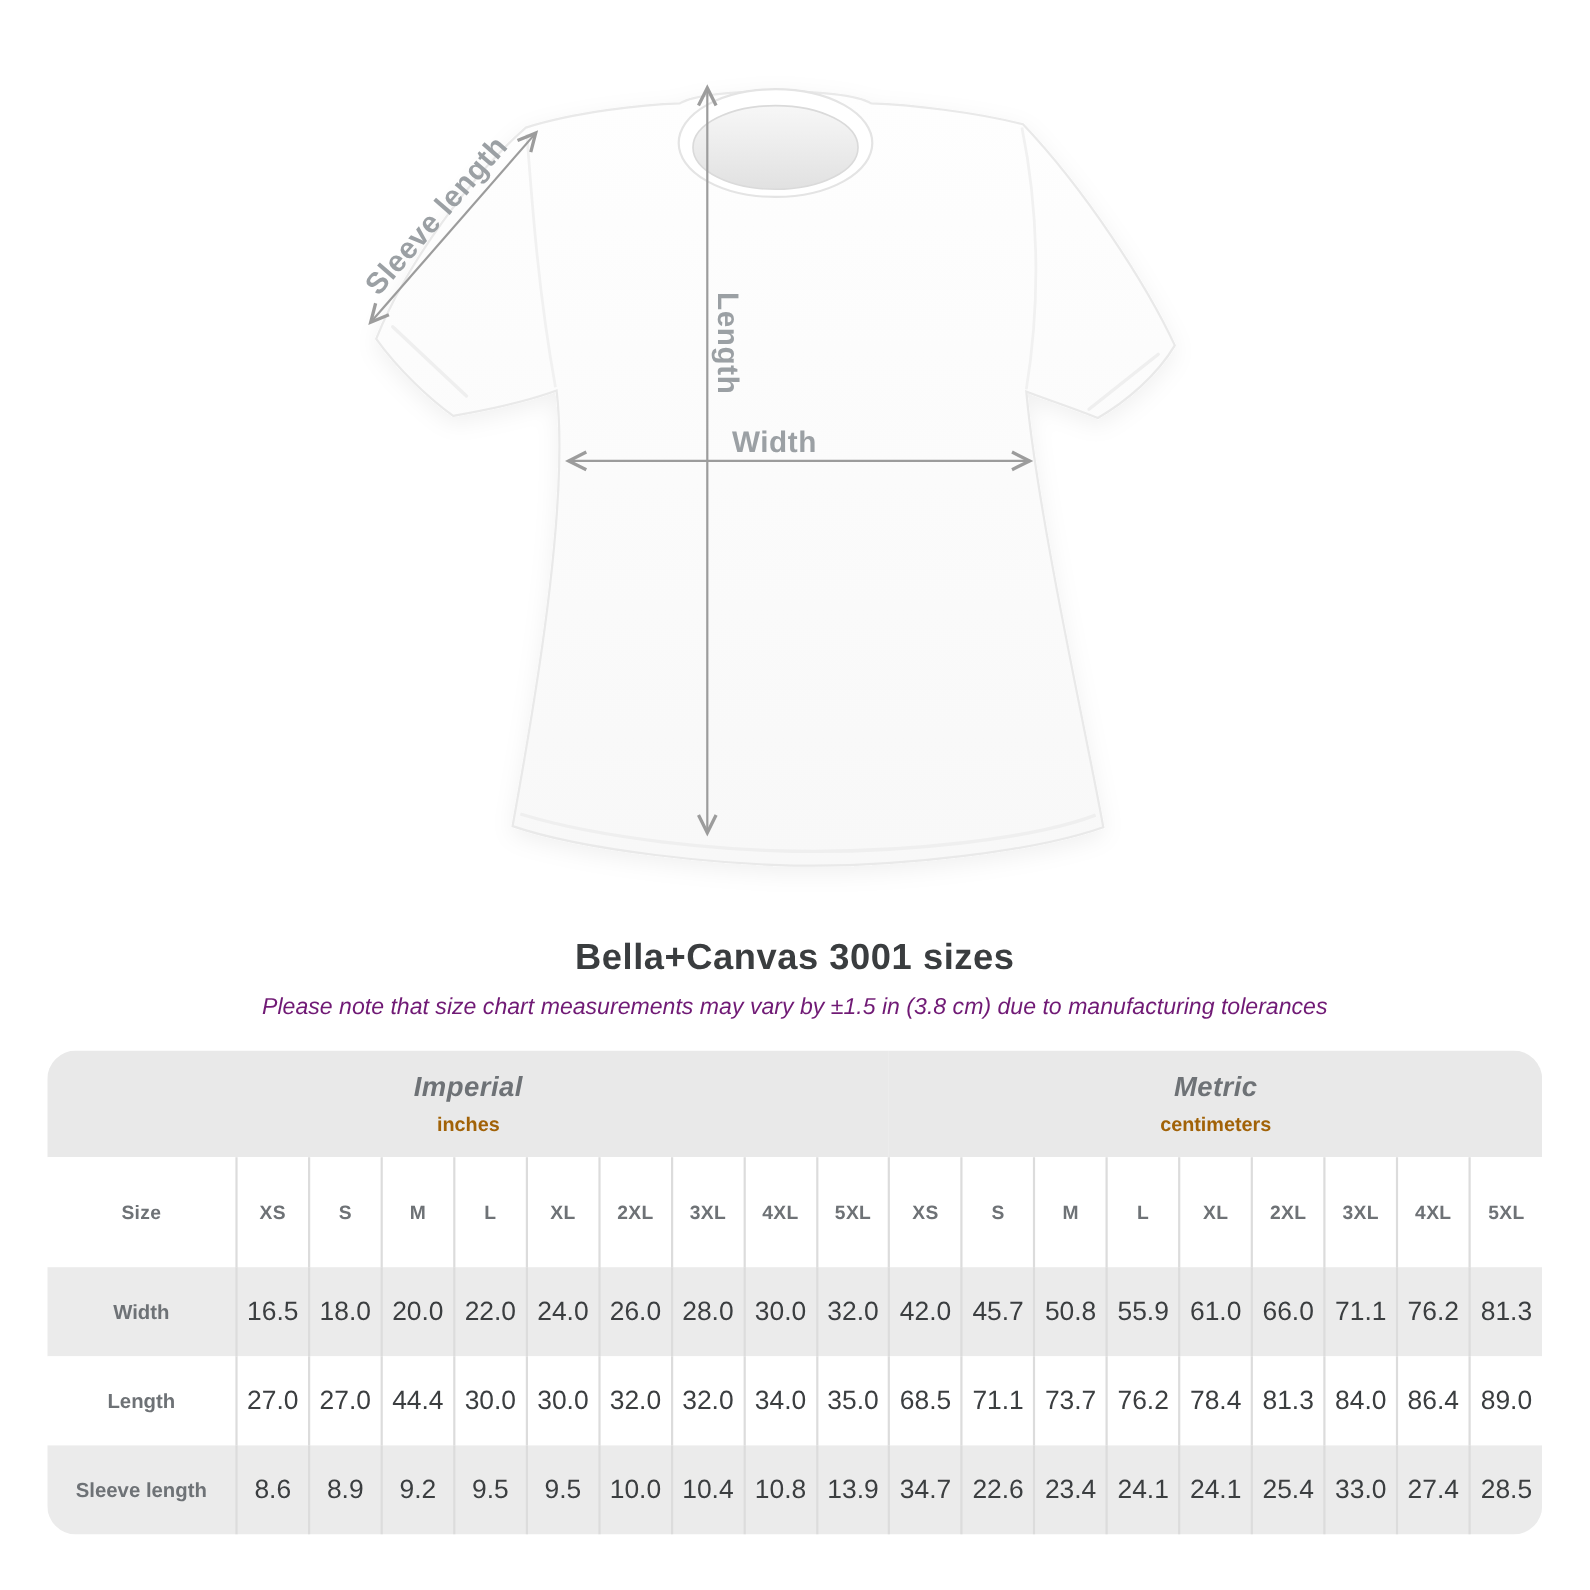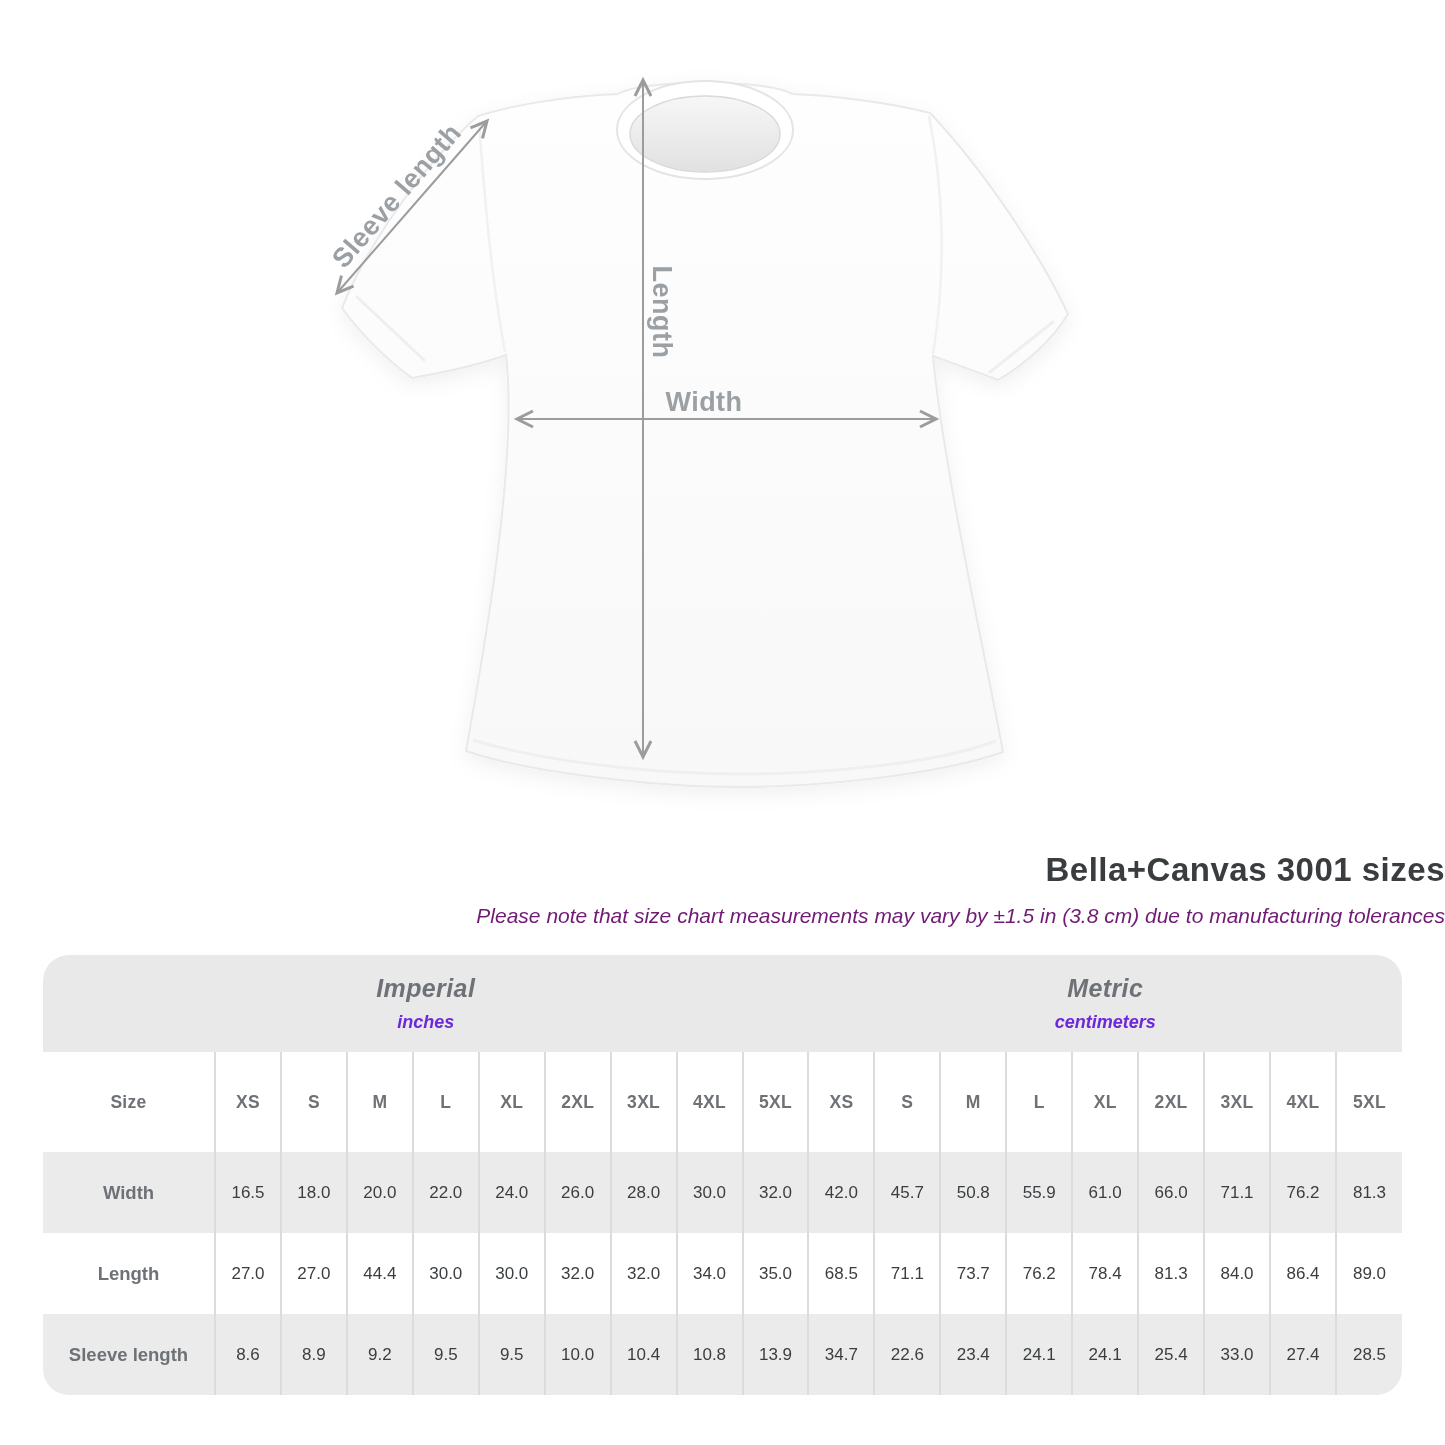--- a/index.html
+++ b/index.html
@@ -12,43 +12,43 @@
   .shirt-section{position:relative;width:1445px;height:822px;}
   .shirt-section svg{position:absolute;left:0;top:0;}
   .annot{
     position:absolute;font-weight:bold;font-size:27px;letter-spacing:.5px;
     color:#9ba0a4;white-space:nowrap;transform:translate(-50%,-50%);
   }
   .annot.sleeve{left:397px;top:196px;transform:translate(-50%,-50%) rotate(-49deg);}
   .annot.length{left:661px;top:312px;transform:translate(-50%,-50%) rotate(90deg);}
   .annot.width{left:704px;top:402px;}
   
-  .caption{text-align:right;}
+  .caption{text-align:center;}
   .caption h1{
     margin:30px 0 0 0;font-size:33px;line-height:1.1;font-weight:bold;
     color:#3a3d3f;letter-spacing:.5px;
   }
   .caption .note{
     margin-top:16px;font-size:21px;font-style:italic;color:#701a75;
   }
   
   .table-card{
     width:1359px;margin:27px auto 0 auto;border-radius:26px;overflow:hidden;
     background:#ffffff;
   }
   table{width:100%;border-collapse:collapse;table-layout:fixed;}
   col.c-label{width:172px;}
   th,td{text-align:center;vertical-align:middle;padding:0;}
   .row-band th{background:#e9e9e9;height:97px;border:none;}
   .g-title{font-size:25px;font-weight:bold;font-style:italic;color:#6e7276;letter-spacing:.4px;}
-  .g-unit{margin-top:9px;font-size:18px;font-style:italic;color:#6d28d9;}
+  .g-unit{margin-top:9px;font-size:18px;color:#a16207;}
   .row-size th{height:100px;background:#ffffff;font-size:17.5px;font-weight:bold;color:#6e7276;letter-spacing:.3px;}
   tbody th,tbody td{height:81px;}
   tbody th.lbl{font-size:18.5px;font-weight:bold;color:#6e7276;}
-  tbody td{font-size:17px;font-weight:normal;color:#3b3e40;}
+  tbody td{font-size:24px;font-weight:normal;color:#3b3e40;}
   tr.alt th,tr.alt td{background:#ebebeb;}
   tr.plain th,tr.plain td{background:#ffffff;}
   .row-size th + th,
   tbody tr > th + td,
   tbody tr > td + td{border-left:2px solid #dcdcdc;}
 </style>
 </head>
 <body>
 
 <div class="shirt-section">

